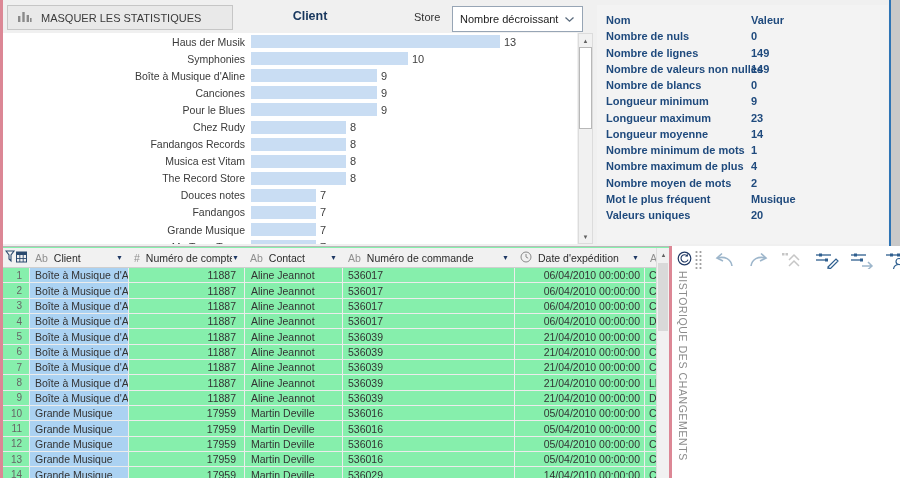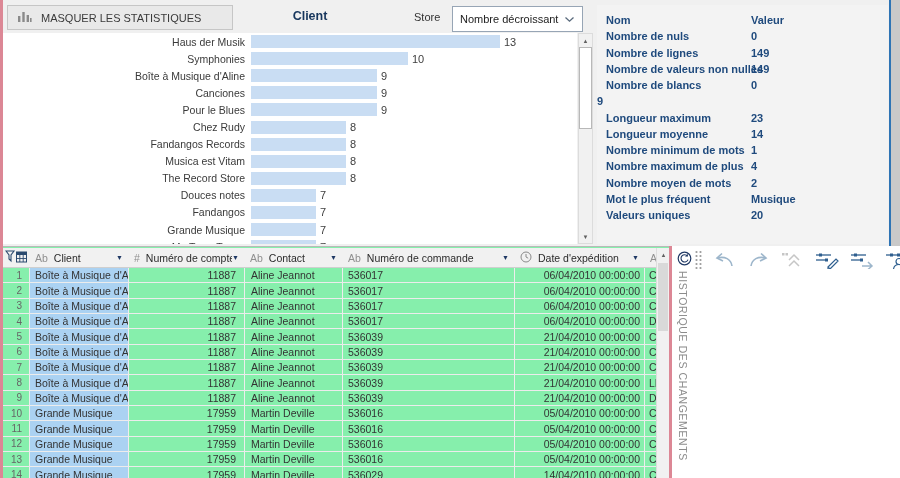--- a/index.html
+++ b/index.html
@@ -200,20 +200,21 @@
         </div>
         <div class="stats-row">
           <span class="stats-label">Nombre de valeurs non nulles</span>
           <span class="stats-value">149</span>
         </div>
         <div class="stats-row">
           <span class="stats-label">Nombre de blancs</span>
           <span class="stats-value">0</span>
         </div>
         <div class="stats-row">
+          <span class="stats-label">Longueur minimum</span>
           <span class="stats-value">9</span>
         </div>
         <div class="stats-row">
           <span class="stats-label">Longueur maximum</span>
           <span class="stats-value">23</span>
         </div>
         <div class="stats-row">
           <span class="stats-label">Longueur moyenne</span>
           <span class="stats-value">14</span>
         </div>

